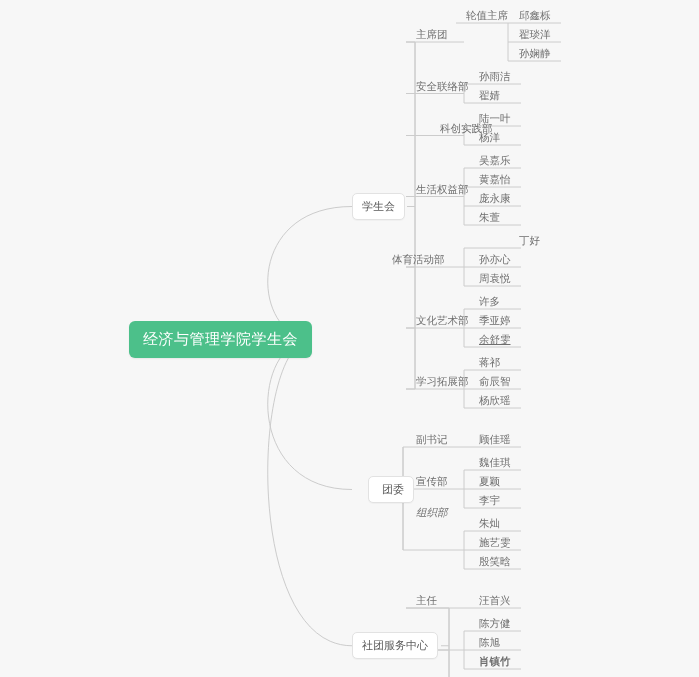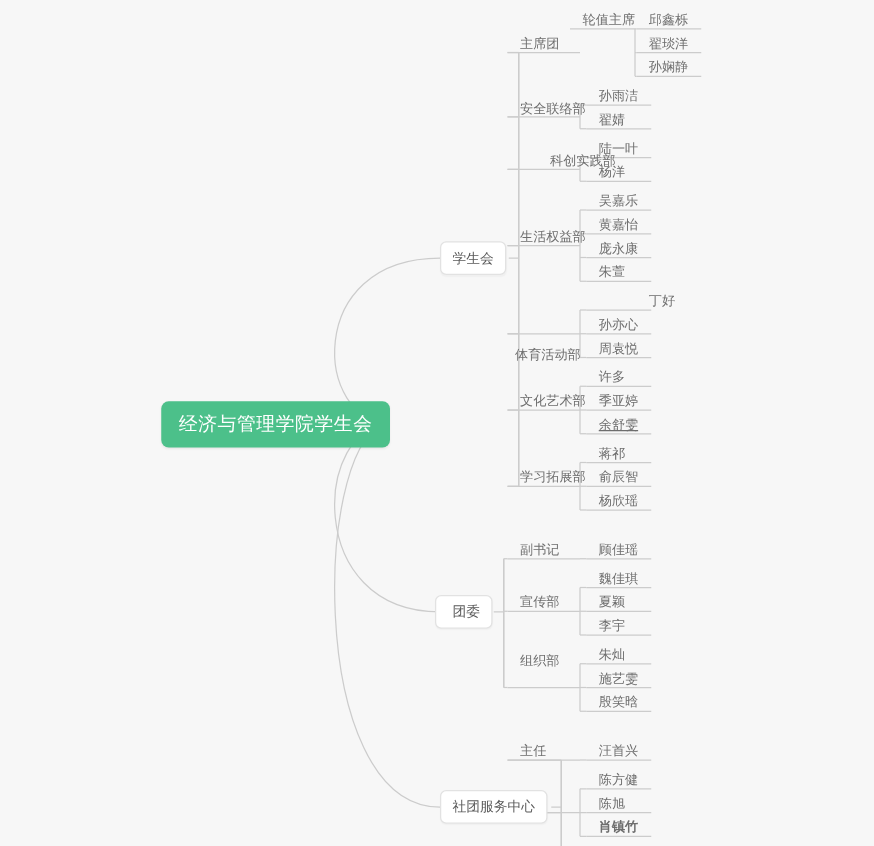--- a/index.html
+++ b/index.html
@@ -177,41 +177,41 @@
     <div class="node leaf" style="left: 475px; top: 129px;">杨洋</div>
     <div class="node dept" style="left: 412px; top: 119.5px; margin-left: 24px;">科创实践部</div>
     <div class="node leaf" style="left: 475px; top: 152px;">吴嘉乐</div>
     <div class="node leaf" style="left: 475px; top: 171px;">黄嘉怡</div>
     <div class="node leaf" style="left: 475px; top: 190px; text-align: right;">庞永康</div>
     <div class="node leaf" style="left: 475px; top: 209px;">朱萱</div>
     <div class="node dept" style="left: 412px; top: 180.5px;">生活权益部</div>
     <div class="node leaf" style="left: 475px; top: 232px; margin-left: 40px;">丁好</div>
     <div class="node leaf" style="left: 475px; top: 251px;">孙亦心</div>
     <div class="node leaf" style="left: 475px; top: 270px;">周袁悦</div>
-    <div class="node dept" style="left: 408px; top: 251px; margin-top: 24px;">体育活动部</div>
+    <div class="node dept" style="left: 388px; top: 251px;">体育活动部</div>
     <div class="node leaf" style="left: 475px; top: 293px;">许多</div>
     <div class="node leaf" style="left: 475px; top: 312px;">季亚婷</div>
     <div class="node leaf" style="left: 475px; top: 331px; text-decoration: underline;">余舒雯</div>
     <div class="node dept" style="left: 412px; top: 312px;">文化艺术部</div>
     <div class="node leaf" style="left: 475px; top: 354px;">蒋祁</div>
     <div class="node leaf" style="left: 475px; top: 373px;">俞辰智</div>
     <div class="node leaf" style="left: 475px; top: 392px;">杨欣瑶</div>
     <div class="node dept" style="left: 412px; top: 373px;">学习拓展部</div>
     <div class="node branch" style="left: 352px; top: 193px;">学生会</div>
     <div class="node leaf" style="left: 475px; top: 431px;">顾佳瑶</div>
     <div class="node dept" style="left: 412px; top: 431px;">副书记</div>
     <div class="node leaf" style="left: 475px; top: 454px;">魏佳琪</div>
     <div class="node leaf" style="left: 475px; top: 473px;">夏颖</div>
     <div class="node leaf" style="left: 475px; top: 492px;">李宇</div>
     <div class="node dept" style="left: 412px; top: 473px;">宣传部</div>
     <div class="node leaf" style="left: 475px; top: 515px;">朱灿</div>
     <div class="node leaf" style="left: 475px; top: 534px;">施艺雯</div>
     <div class="node leaf" style="left: 475px; top: 553px;">殷笑晗</div>
-    <div class="node dept" style="left: 412px; top: 520px;">组织部</div>
-    <div class="node branch" style="left: 348px; top: 476px; padding-left: 13px;">团委</div>
+    <div class="node dept" style="left: 412px; top: 504px; font-style: italic;">组织部</div>
+    <div class="node branch" style="left: 368px; top: 476px; padding-left: 13px;">团委</div>
     <div class="node leaf" style="left: 475px; top: 592px;">汪首兴</div>
     <div class="node dept" style="left: 412px; top: 592px;">主任</div>
     <div class="node leaf" style="left: 475px; top: 615px;">陈方健</div>
     <div class="node leaf" style="left: 475px; top: 634px;">陈旭</div>
     <div class="node leaf" style="left: 475px; top: 653px; font-weight: bold;">肖镇竹</div>
     <div class="node dept" style="left: 412px; top: 634px;">青协</div>
     <div class="node leaf" style="left: 475px; top: 676px;">陈雨薇</div>
     <div class="node branch" style="left: 352px; top: 632.25px;">社团服务中心</div>
     <div class="node root" style="left: 129px; top: 320.5px;">经济与管理学院学生会</div>
   </div>

